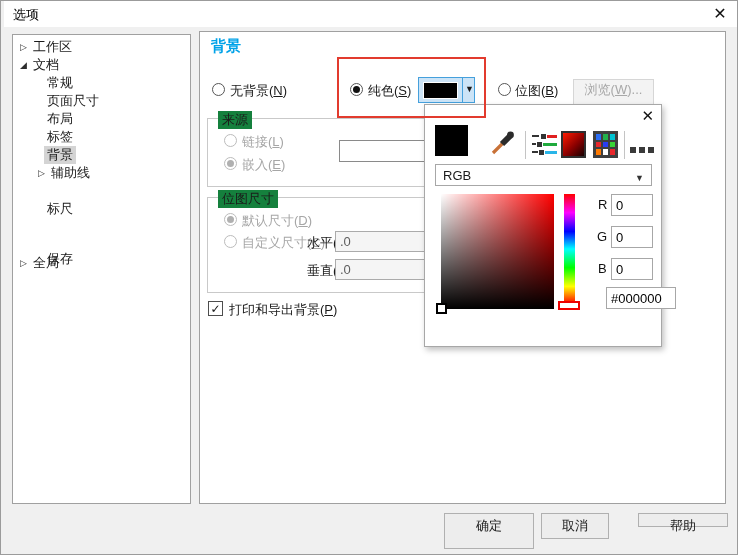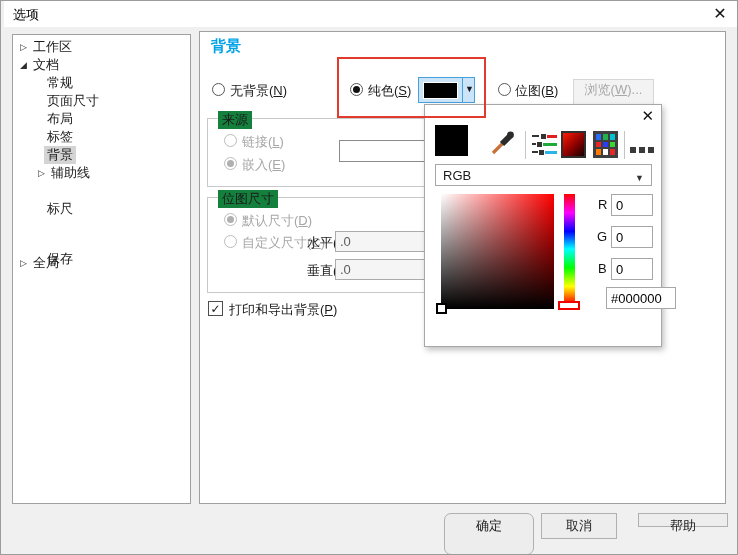--- a/index.html
+++ b/index.html
@@ -237,17 +237,17 @@
 
     <div class="cp-lbl" style="left:173px;top:92px;">R</div>
     <input class="cp-field" style="left: 186px; top: 89px;" value="0">
     <div class="cp-lbl" style="left:172px;top:124px;">G</div>
     <input class="cp-field" style="left: 186px; top: 121px;" value="0">
     <div class="cp-lbl" style="left:173px;top:156px;">B</div>
     <input class="cp-field" style="left: 186px; top: 153px;" value="0">
     <input class="cp-field hex-field" style="left: 157px; top: 182px;" value="#000000">
   </div>
 
-  <div class="btn" style="left:443px;top:512px;width:90px;height:42px;line-height:24px;border-radius:7px;">确定</div>
-  <div class="btn" style="left:540px;top:512px;width:76px;height:26px;line-height:24px;">取消</div>
+  <div class="btn" style="left:443px;top:512px;width:90px;height:36px;line-height:24px;">确定</div>
+  <div class="btn" style="left:540px;top:512px;width:68px;height:26px;line-height:24px;">取消</div>
   <div class="btn" style="left:637px;top:512px;width:90px;height:14px;line-height:24px;">帮助</div>
 
 </div>
 
 </body></html>

